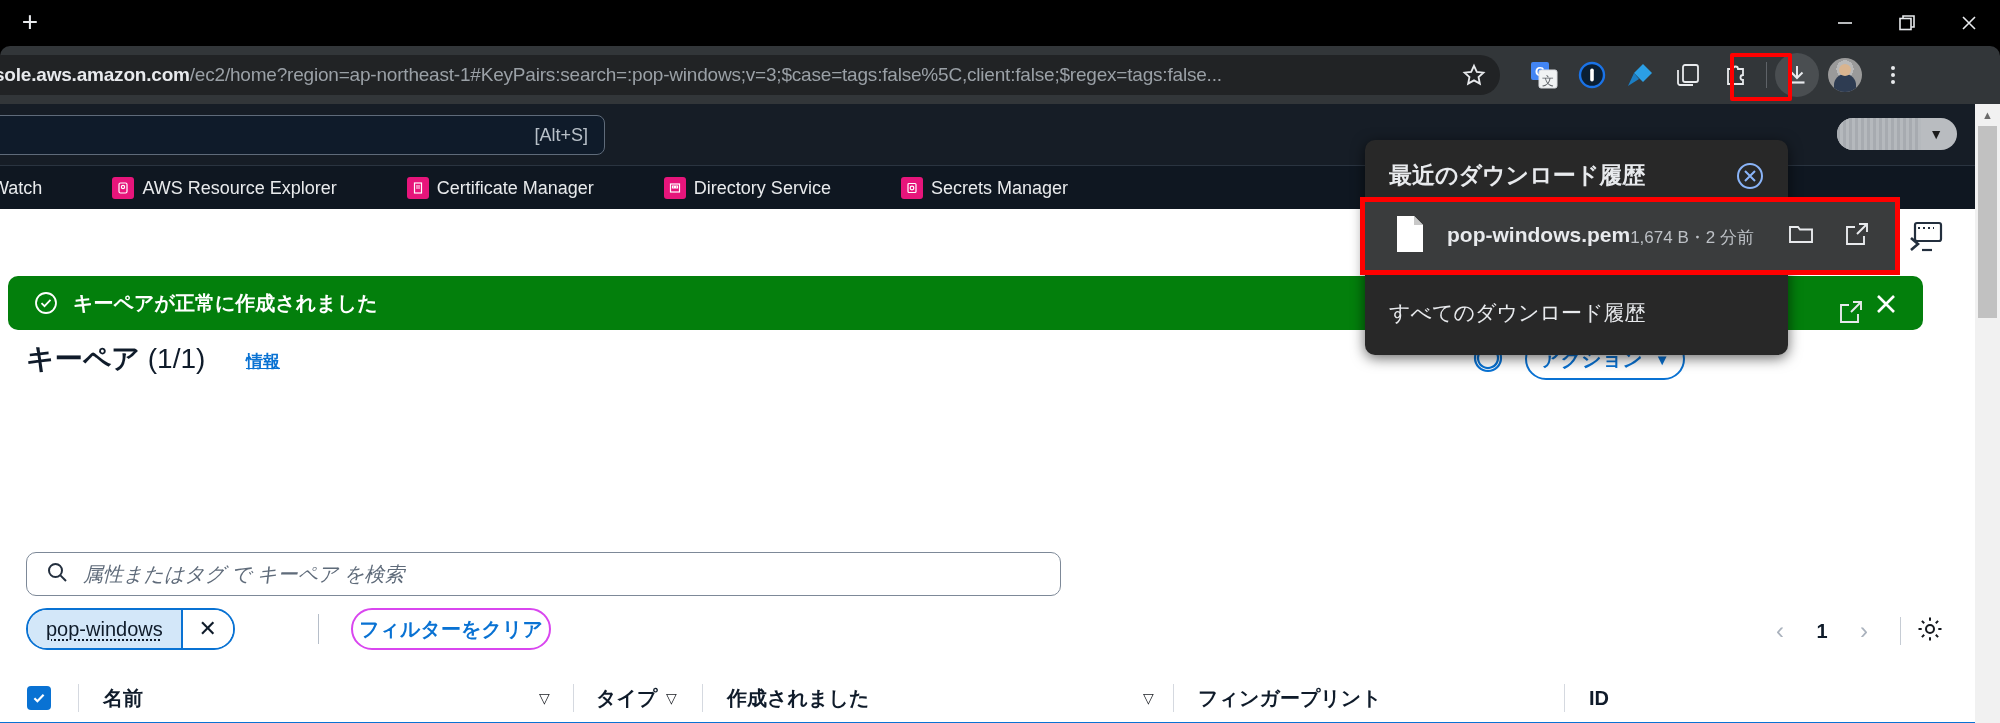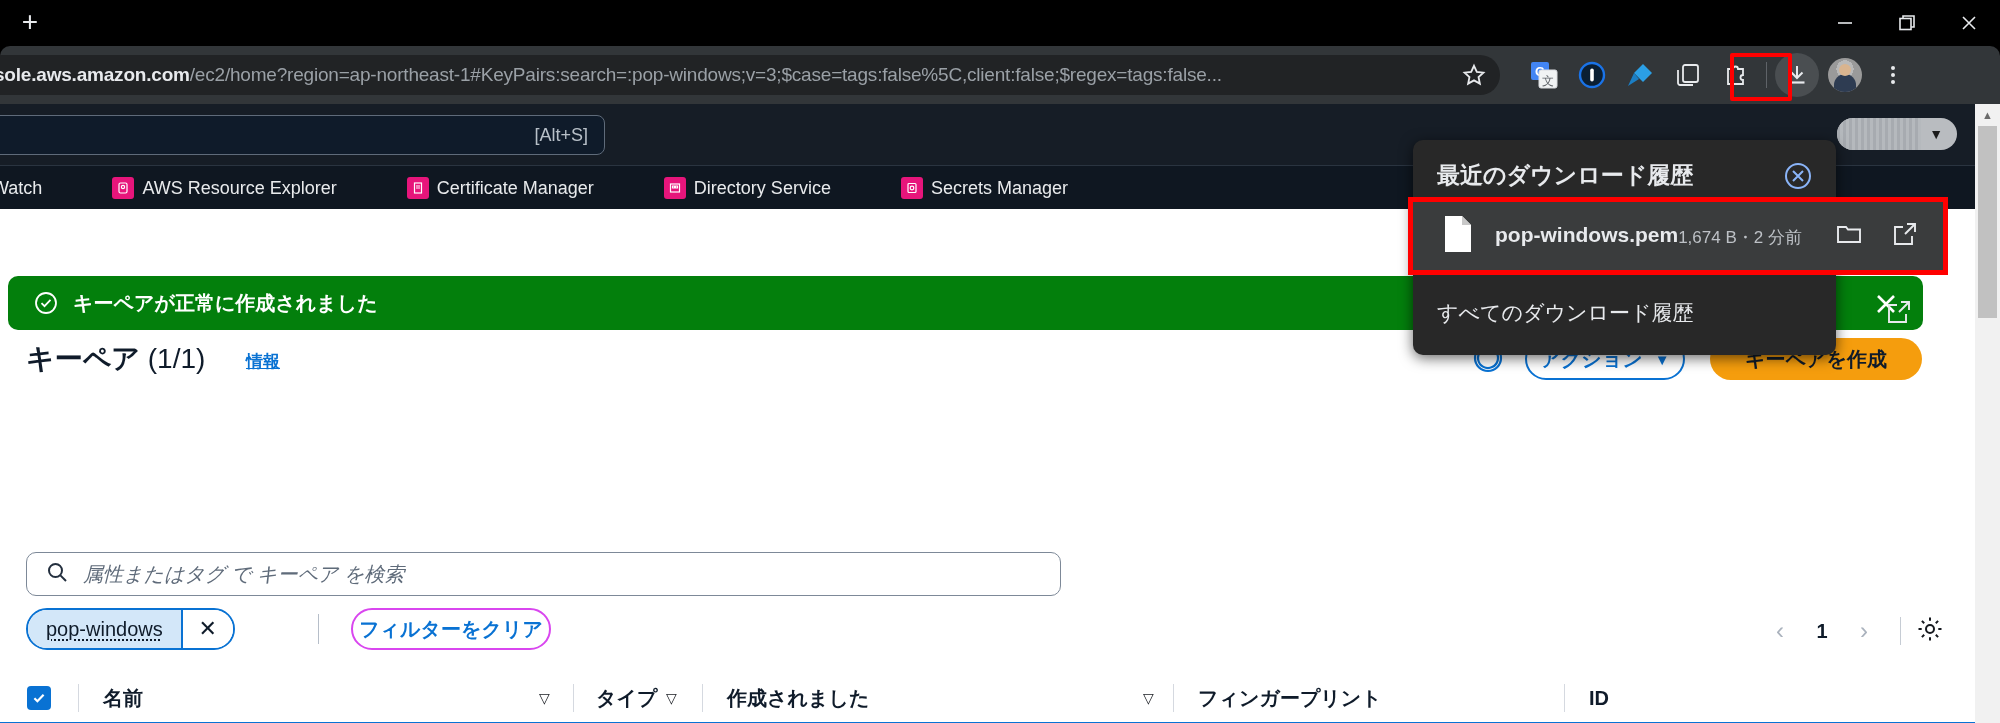--- a/index.html
+++ b/index.html
@@ -199,21 +199,20 @@
   
   .vscroll { position: absolute; right: 0; top: 104px; width: 25px; height: 619px; background: #f1f1f1; }
   .vs-up { width: 25px; height: 22px; display:flex; align-items:center; justify-content:center; color:#6b6b6b; font-size: 11px; }
   .vs-thumb { width: 19px; margin: 0 3px; height: 192px; background: #c1c1c1; }
 
   
   .dl-panel {
     position: absolute; left: 1365px; top: 140px; width: 423px; height: 215px;
     background: #282828; border-radius: 10px; z-index: 50;
     box-shadow: 0 3px 14px rgba(0,0,0,.6);
-    margin-left: 48px;
   }
   .dl-head { height: 70px; display: flex; align-items: center; position: relative; }
   .dl-title { margin-left: 24px; color: #e8eaed; font-size: 23px; font-weight: 700; }
   .dl-close { position: absolute; right: 22px; top: 20px; width: 32px; height: 32px; color: #8ab4f8; }
   .dl-item {
     position: absolute; left: 0; top: 62px; width: 530px; height: 68px;
     background: #3a3c3d; display: flex; align-items: center;
   }
   .dl-fileicon { margin-left: 28px; margin-right: 20px; }
   .dl-meta { display: flex; flex-direction: row; justify-content: center; }
@@ -420,21 +419,20 @@
           <path d="M22 12 a10 10 0 1 1 -7.5 3.4"></path>
           <path d="M22 7 l0 10 l-6 -5 z" fill="#0972d3" stroke="none"></path>
         </svg>
       </div>
 
       <div class="actions-btn">
         <span>アクション</span>
         <span style="font-size:15px">▼</span>
       </div>
 
-      <div class="create-btn">キーペアを作成</div>
     </div>
 
     <div class="kp-search">
       <span class="mag">
         <svg width="24" height="24" viewBox="0 0 24 24" fill="none" stroke="#232f3e" stroke-width="2">
           <circle cx="10.5" cy="10.5" r="6.5"></circle>
             <path d="M15.4 15.4 L21 21"></path>
         </svg>
       </span>
       <span class="ph">属性またはタグ で キーペア を検索</span>

